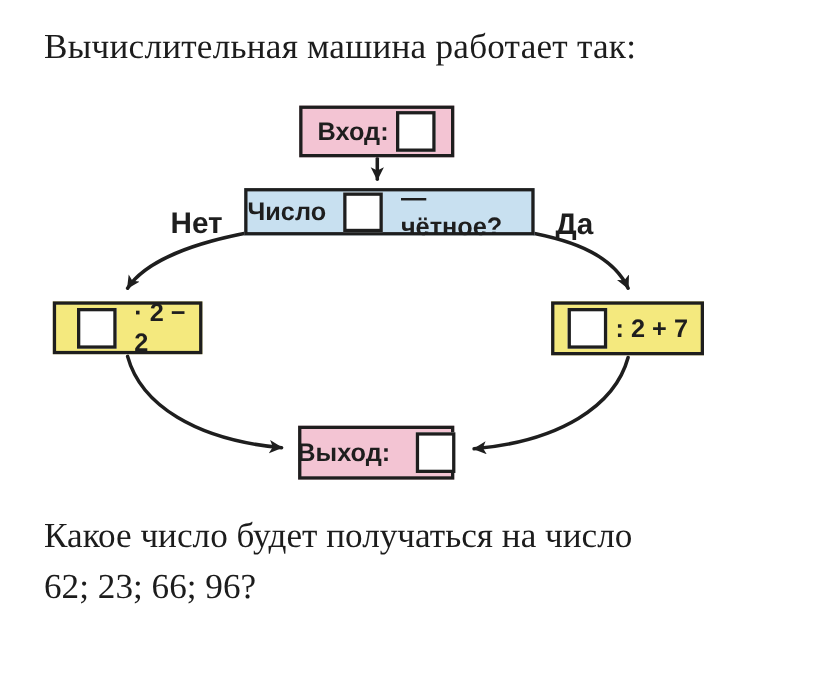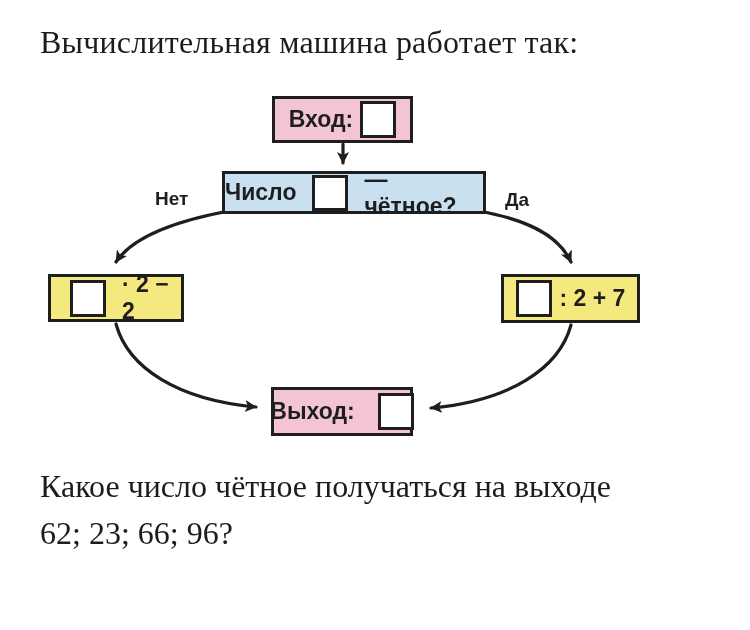--- a/index.html
+++ b/index.html
@@ -18,21 +18,21 @@
        border:3px solid var(--ink);font-family:Liberation Sans, sans-serif;
        font-weight:bold;font-size:23px;color:var(--ink);}
   .slot{display:inline-block;width:36px;height:37px;background:#fff;border:3px solid var(--ink);flex:0 0 auto;}
   .input-box{left:272px;top:96px;width:141px;height:47px;background:var(--pink);gap:7px;}
   .question-box{left:222px;top:171px;width:264px;height:43px;background:var(--blue);gap:16px;}
   .question-box .slot{height:36px;}
   .odd-box{left:48px;top:274px;width:136px;height:48px;background:var(--yellow);gap:16px;padding-left:19px;}
   .even-box{left:501px;top:274px;width:139px;height:49px;background:var(--yellow);gap:8px;align-items:center;}
   .output-box{left:271px;top:387px;width:142px;height:49px;background:var(--pink);gap:23px;}
   .branch{position:absolute;font-family:"Liberation Sans",sans-serif;font-weight:bold;
-          font-size:19px;color:var(--ink);}
+          font-size:27px;color:var(--ink);}
   .branch-no{left:155px;top:188px;}
   .branch-yes{left:505px;top:189px;}
   .question-text{position:absolute;left:40px;top:463px;font-size:32px;line-height:47px;}
   .question-text div{white-space:nowrap;}
 </style>
 </head>
 <body>
 
 <div class="page">
 
@@ -74,17 +74,17 @@
     <span class="slot"></span>
     <span>: 2 + 7</span>
   </div>
 
   <div class="box output-box">
     <span>Выход:</span>
     <span class="slot"></span>
   </div>
 
   <div class="question-text">
-    <div>Какое число чётное получаться на выходе</div>
+    <div>Какое число будет получаться на число</div>
     <div>62; 23; 66; 96?</div>
   </div>
 
 </div>
 
 </body></html>

